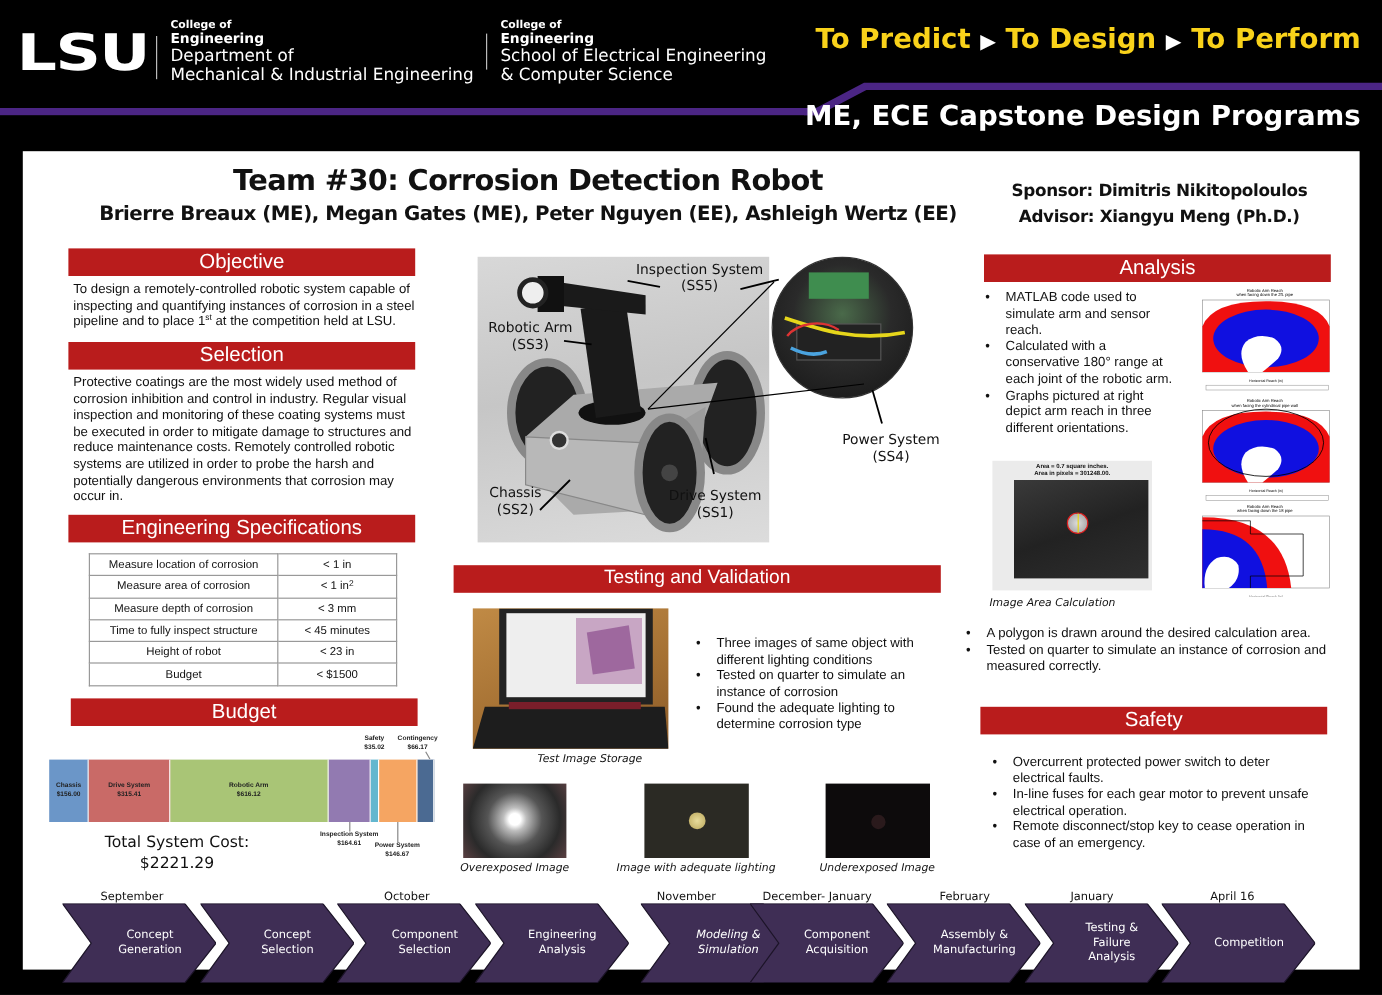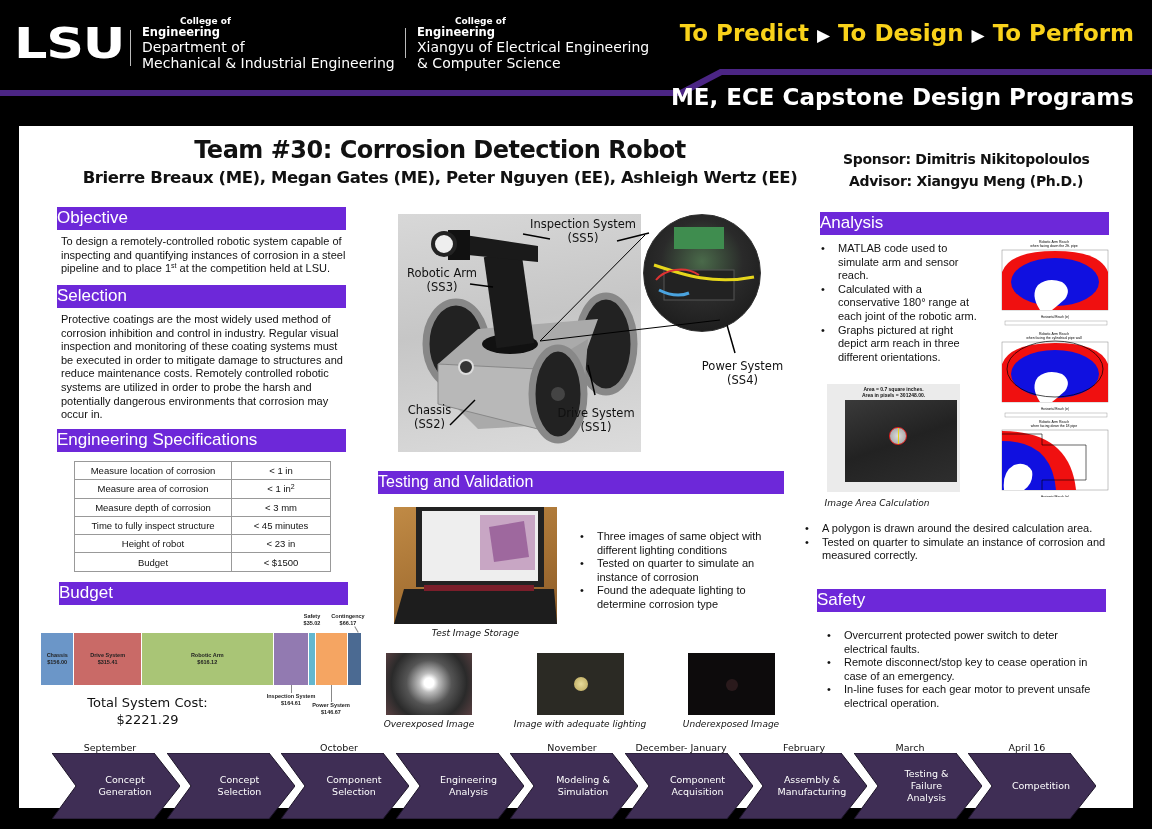--- a/index.html
+++ b/index.html
@@ -3,37 +3,37 @@
 <meta charset="utf-8">
 <style>
   * { box-sizing: border-box; margin: 0; padding: 0; }
   html, body { width: 1152px; height: 829px; background: #000; overflow: hidden; }
   body { position: relative; font-family: "Liberation Sans", sans-serif; color: #111; }
   .abs { position: absolute; }
 
   
   .lsu-logo { left: 14px; top: 24px; font-family: "DejaVu Sans", sans-serif; font-weight: 900; font-size: 42px; color: #fff; letter-spacing: -1px; transform: scaleX(1.25); transform-origin: left; line-height: 40px; }
   .vbar { width: 1px; background: #bbb; }
-  .hdr-small { font-family: "DejaVu Sans", sans-serif; color: #fff; font-size: 9px; font-weight: bold; line-height: 10px; margin-left: 38px; }
+  .hdr-small { font-family: "DejaVu Sans", sans-serif; color: #fff; font-size: 9px; font-weight: bold; line-height: 10px; }
   .hdr-eng { font-family: "DejaVu Sans", sans-serif; color: #fff; font-size: 11.5px; font-weight: bold; line-height: 13px; }
   .hdr-dept { font-family: "DejaVu Sans", sans-serif; color: #fff; font-size: 14px; line-height: 16px; }
   .tagline { right: 18px; top: 20px; color: #f9d21a; font-family: "DejaVu Sans", sans-serif; font-weight: bold; font-size: 23px; white-space: nowrap; }
   .tagline .tri { color: #fff; font-size: 17px; }
   .subtag { right: 18px; top: 84px; color: #fff; font-family: "DejaVu Sans", sans-serif; font-weight: bold; font-size: 23px; white-space: nowrap; }
   .purple-line { background: #4b2584; }
 
   
   .panel { left: 19px; top: 126px; width: 1114px; height: 682px; background: #fff; }
 
   .title { left: 0; width: 880px; top: 136px; text-align: center; font-family: "DejaVu Sans", sans-serif; font-weight: bold; font-size: 24px; letter-spacing: -0.5px; }
   .authors { left: 0; width: 880px; top: 168px; text-align: center; font-family: "DejaVu Sans", sans-serif; font-weight: bold; font-size: 16.5px; letter-spacing: -0.4px; }
   .sponsor { left: 843px; top: 151px; font-family: "DejaVu Sans", sans-serif; font-weight: bold; font-size: 14px; letter-spacing: -0.3px; }
   .advisor { left: 849px; top: 173px; font-family: "DejaVu Sans", sans-serif; font-weight: bold; font-size: 14px; letter-spacing: -0.3px; }
 
-  .sec-hdr { background: #6d28d9; color: #fff; text-align: left; font-size: 17px; line-height: 22px; height: 23px; }
+  .sec-hdr { background: #b91c1c; color: #fff; text-align: center; font-size: 17px; line-height: 22px; height: 23px; }
   .body-text { font-size: 11px; line-height: 13.6px; color: #111; }
   sup { font-size: 7px; vertical-align: top; line-height: 8px; }
 
   table.specs { border-collapse: collapse; font-size: 9.5px; }
   table.specs td { border: 1px solid #999; height: 18.3px; text-align: center; padding: 0 4px; }
 
   .budget-bar { left: 41px; top: 633px; width: 321px; height: 52px; display: flex; }
   .seg { height: 100%; display: flex; align-items: center; justify-content: center; text-align: center; font-size: 5.5px; font-weight: bold; line-height: 7px; color: #222; border-right: 1px solid #fff; }
   .blabel { font-size: 5.5px; font-weight: bold; text-align: center; line-height: 7px; color: #222; }
   .leader { background: #888; width: 1px; }
@@ -59,21 +59,21 @@
 <div class="abs" style="left:142px;top:16px;">
   <div class="hdr-small">College of</div>
   <div class="hdr-eng">Engineering</div>
   <div class="hdr-dept">Department of</div>
   <div class="hdr-dept">Mechanical &amp; Industrial Engineering</div>
 </div>
 <div class="abs vbar" style="left:405px;top:28px;height:30px;"></div>
 <div class="abs" style="left:417px;top:16px;">
   <div class="hdr-small">College of</div>
   <div class="hdr-eng">Engineering</div>
-  <div class="hdr-dept">Xiangyu of Electrical Engineering</div>
+  <div class="hdr-dept">School of Electrical Engineering</div>
   <div class="hdr-dept">&amp; Computer Science</div>
 </div>
 
 <div class="abs tagline">
   <span>To Predict</span>
   <span class="tri">▶</span>
   <span>To Design</span>
   <span class="tri">▶</span>
   <span>To Perform</span>
 </div>
@@ -231,21 +231,21 @@
 <div class="abs" style="left:394px;top:507px;width:163px;height:117px;background:linear-gradient(160deg,#c08a45 0%,#a36f32 60%,#8a5a28 100%);">
   <svg width="163" height="117">
     <polygon points="22,0 150,0 150,80 22,80" fill="#222"></polygon>
     <rect x="28" y="4" width="116" height="70" fill="#eee"></rect>
     <rect x="86" y="8" width="55" height="55" fill="#c8a6c4"></rect>
     <polygon points="95,20 130,14 135,50 100,55" fill="#8c4e8f" opacity="0.7"></polygon>
     <polygon points="10,82 160,82 163,117 0,117" fill="#1d1d1d"></polygon>
     <rect x="30" y="78" width="110" height="6" fill="#7a1e2a"></rect>
   </svg>
 </div>
-<div class="abs caption" style="left:394px;top:628px;width:163px;">Test Image Storage</div>
+<div class="abs caption" style="left:410px;top:628px;width:163px;">Test Image Storage</div>
 <ul class="abs bul body-text" style="left:576px;top:530px;width:210px;">
   <li>Three images of same object with different lighting conditions</li>
   <li>Tested on quarter to simulate an instance of corrosion</li>
   <li>Found the adequate lighting to determine corrosion type</li>
 </ul>
 
 <div class="abs" style="left:386px;top:653px;width:86px;height:62px;background:radial-gradient(circle at 50% 48%,#fff 0%,#fff 9%,#bdbdbd 18%,#555 42%,#2a2a2a 70%,#5a4042 100%);"></div>
 <div class="abs caption" style="left:376px;top:719px;width:106px;">Overexposed Image</div>
 <div class="abs" style="left:537px;top:653px;width:87px;height:62px;background:#2b2a24;">
   <div style="position:absolute;left:37px;top:24px;width:14px;height:14px;border-radius:50%;background:radial-gradient(circle,#e8dc9b 0%,#b9a55a 100%);"></div>
@@ -313,31 +313,31 @@
 <div class="abs caption" style="left:822px;top:498px;width:110px;">Image Area Calculation</div>
 
 <ul class="abs bul body-text" style="left:801px;top:522px;width:320px;">
   <li>A polygon is drawn around the desired calculation area.</li>
   <li>Tested on quarter to simulate an instance of corrosion and measured correctly.</li>
 </ul>
 
 <div class="abs sec-hdr" style="left:817px;top:589px;width:289px;">Safety</div>
 <ul class="abs bul body-text" style="left:823px;top:629px;width:280px;">
   <li>Overcurrent protected power switch to deter electrical faults.</li>
+  <li>In-line fuses for each gear motor to prevent unsafe electrical operation.</li>
   <li>Remote disconnect/stop key to cease operation in case of an emergency.</li>
-  <li>In-line fuses for each gear motor to prevent unsafe electrical operation.</li>
 </ul>
 
 <div id="timeline-months">
     <div class="abs month" style="left: 60px; width: 100px; top: 742px;">September</div>
     <div class="abs month" style="left: 289px; width: 100px; top: 742px;">October</div>
     <div class="abs month" style="left: 522px; width: 100px; top: 742px;">November</div>
     <div class="abs month" style="left: 631px; width: 100px; top: 742px;">December- January</div>
     <div class="abs month" style="left: 754px; width: 100px; top: 742px;">February</div>
-    <div class="abs month" style="left: 860px; width: 100px; top: 742px;">March</div>
+    <div class="abs month" style="left: 860px; width: 100px; top: 742px;">January</div>
     <div class="abs month" style="left: 977px; width: 100px; top: 742px;">April 16</div>
   </div>
 <div id="timeline-steps">
     <div class="abs chev" style="left: 52px; width: 128px;">
       <svg width="128" height="66" style="position:absolute;left:0;top:0">
         <polygon points="0,0 102,0 128,33 102,66 0,66 24,33" fill="#3f2e55" stroke="#1c1428" stroke-width="1"></polygon>
       </svg>
       <div class="chev-label" style="white-space:pre-line">Concept
 Generation</div>
     </div>
@@ -355,21 +355,21 @@
       <div class="chev-label" style="white-space:pre-line">Component
 Selection</div>
     </div>
     <div class="abs chev" style="left: 395.5px; width: 128px;">
       <svg width="128" height="66" style="position:absolute;left:0;top:0">
         <polygon points="0,0 102,0 128,33 102,66 0,66 24,33" fill="#3f2e55" stroke="#1c1428" stroke-width="1"></polygon>
       </svg>
       <div class="chev-label" style="white-space:pre-line">Engineering
 Analysis</div>
     </div>
-    <div class="abs chev" style="left: 510px; width: 128px;">
+    <div class="abs chev" style="left: 534px; width: 128px; font-style: italic;">
       <svg width="128" height="66" style="position:absolute;left:0;top:0">
         <polygon points="0,0 102,0 128,33 102,66 0,66 24,33" fill="#3f2e55" stroke="#1c1428" stroke-width="1"></polygon>
       </svg>
       <div class="chev-label" style="white-space:pre-line">Modeling &amp;
 Simulation</div>
     </div>
     <div class="abs chev" style="left: 624.5px; width: 128px;">
       <svg width="128" height="66" style="position:absolute;left:0;top:0">
         <polygon points="0,0 102,0 128,33 102,66 0,66 24,33" fill="#3f2e55" stroke="#1c1428" stroke-width="1"></polygon>
       </svg>

